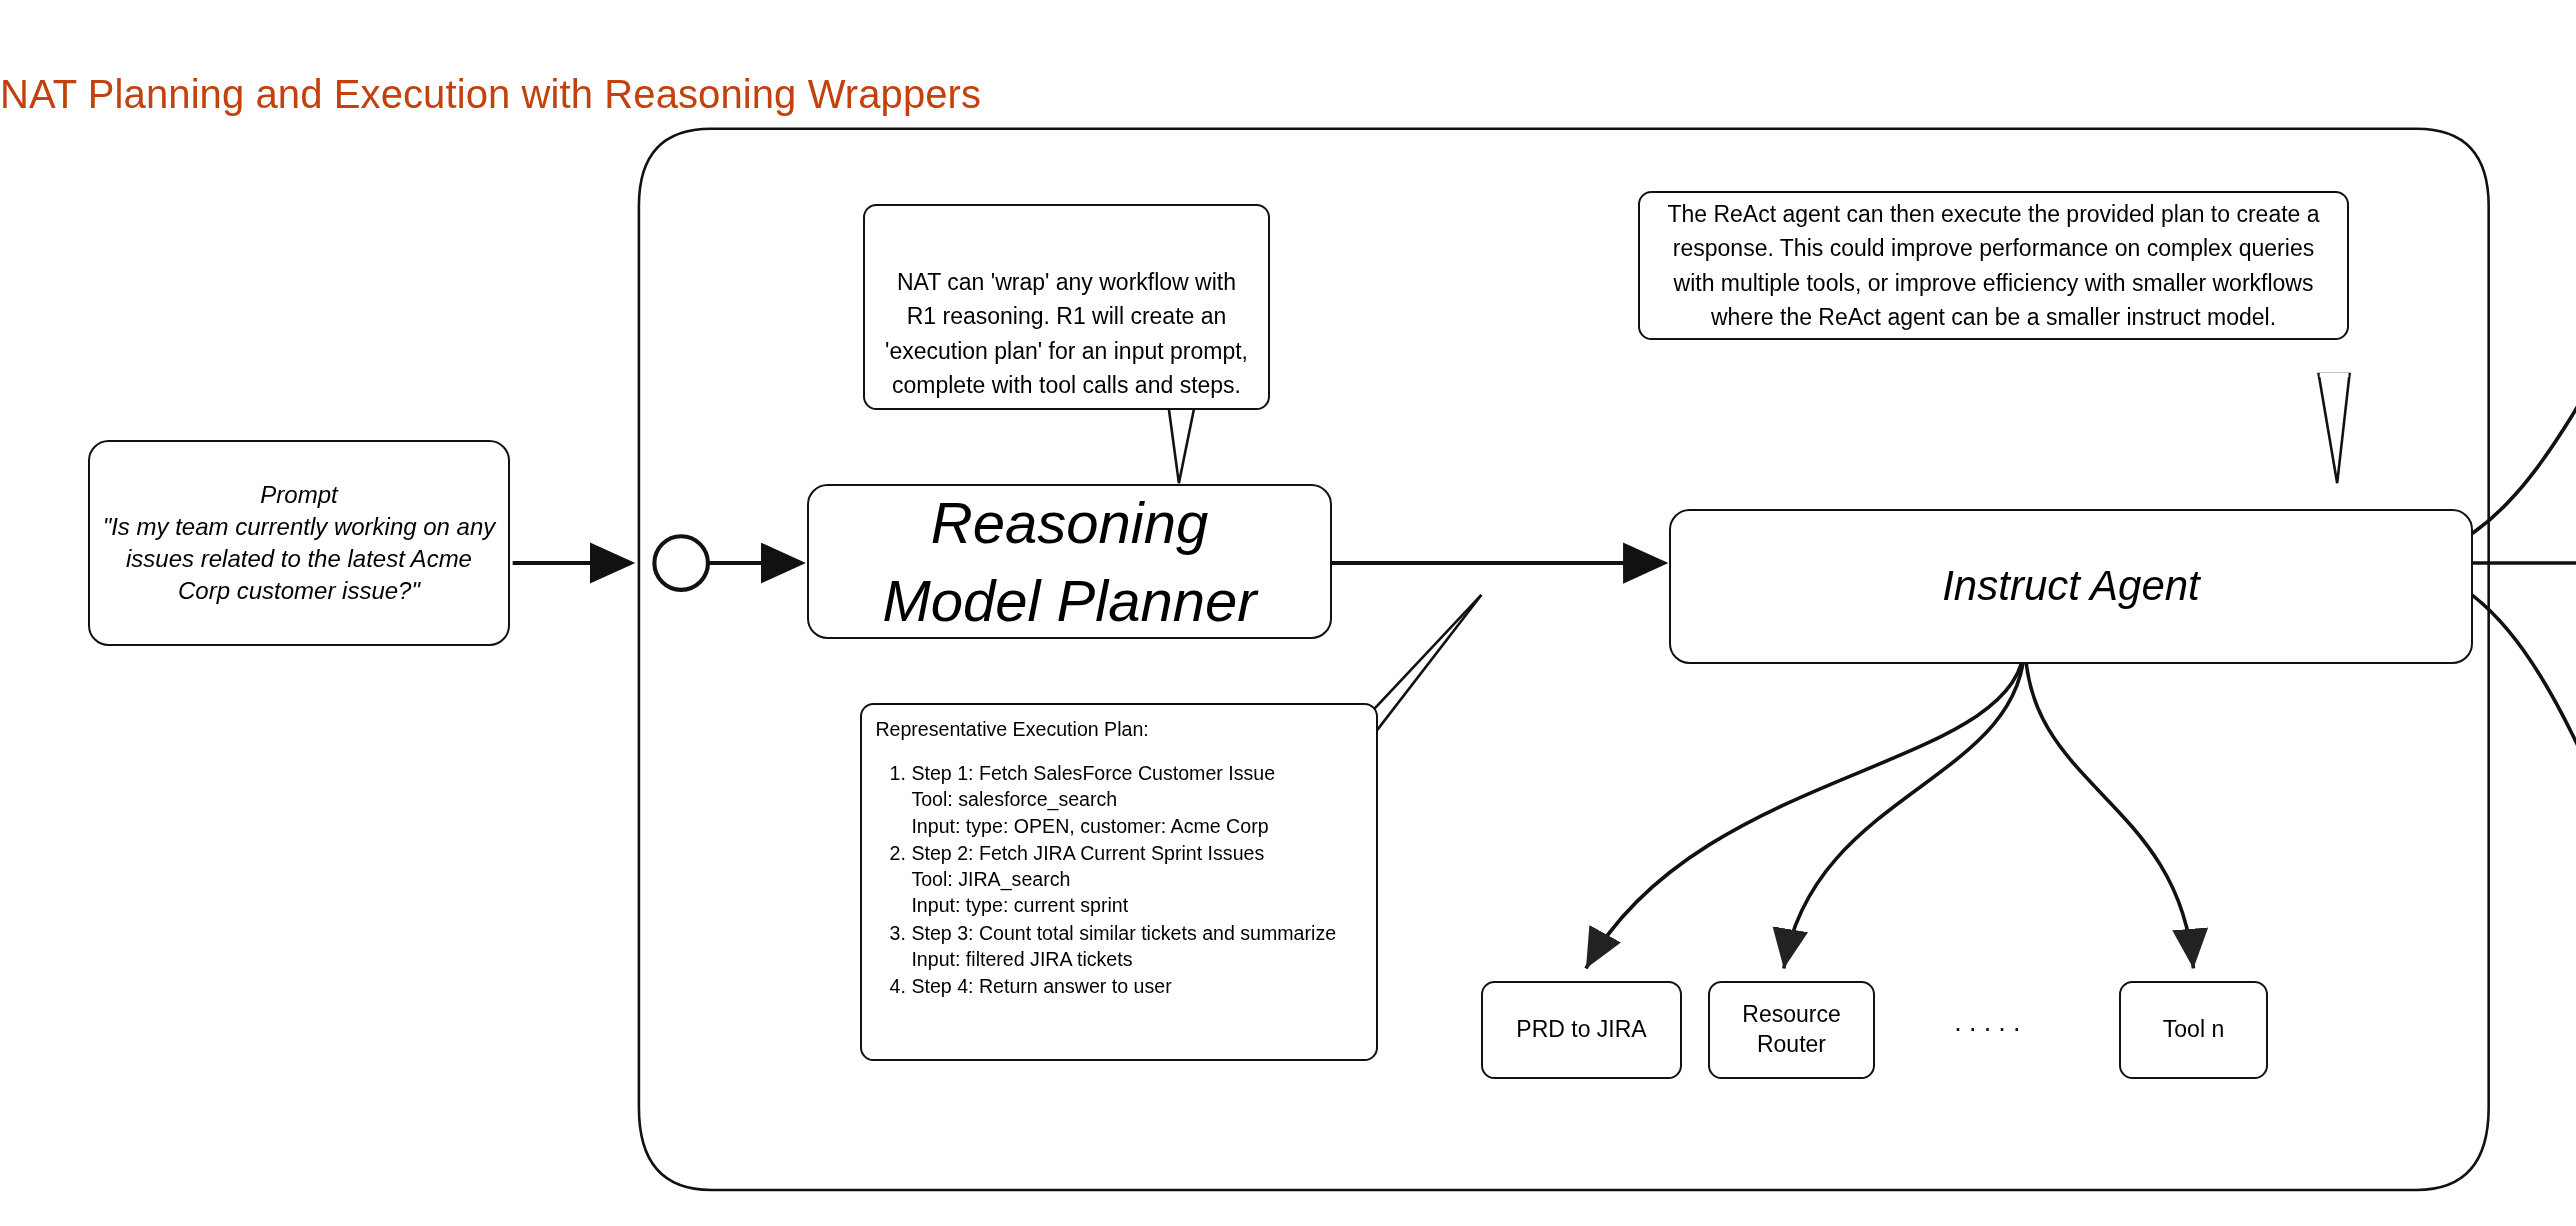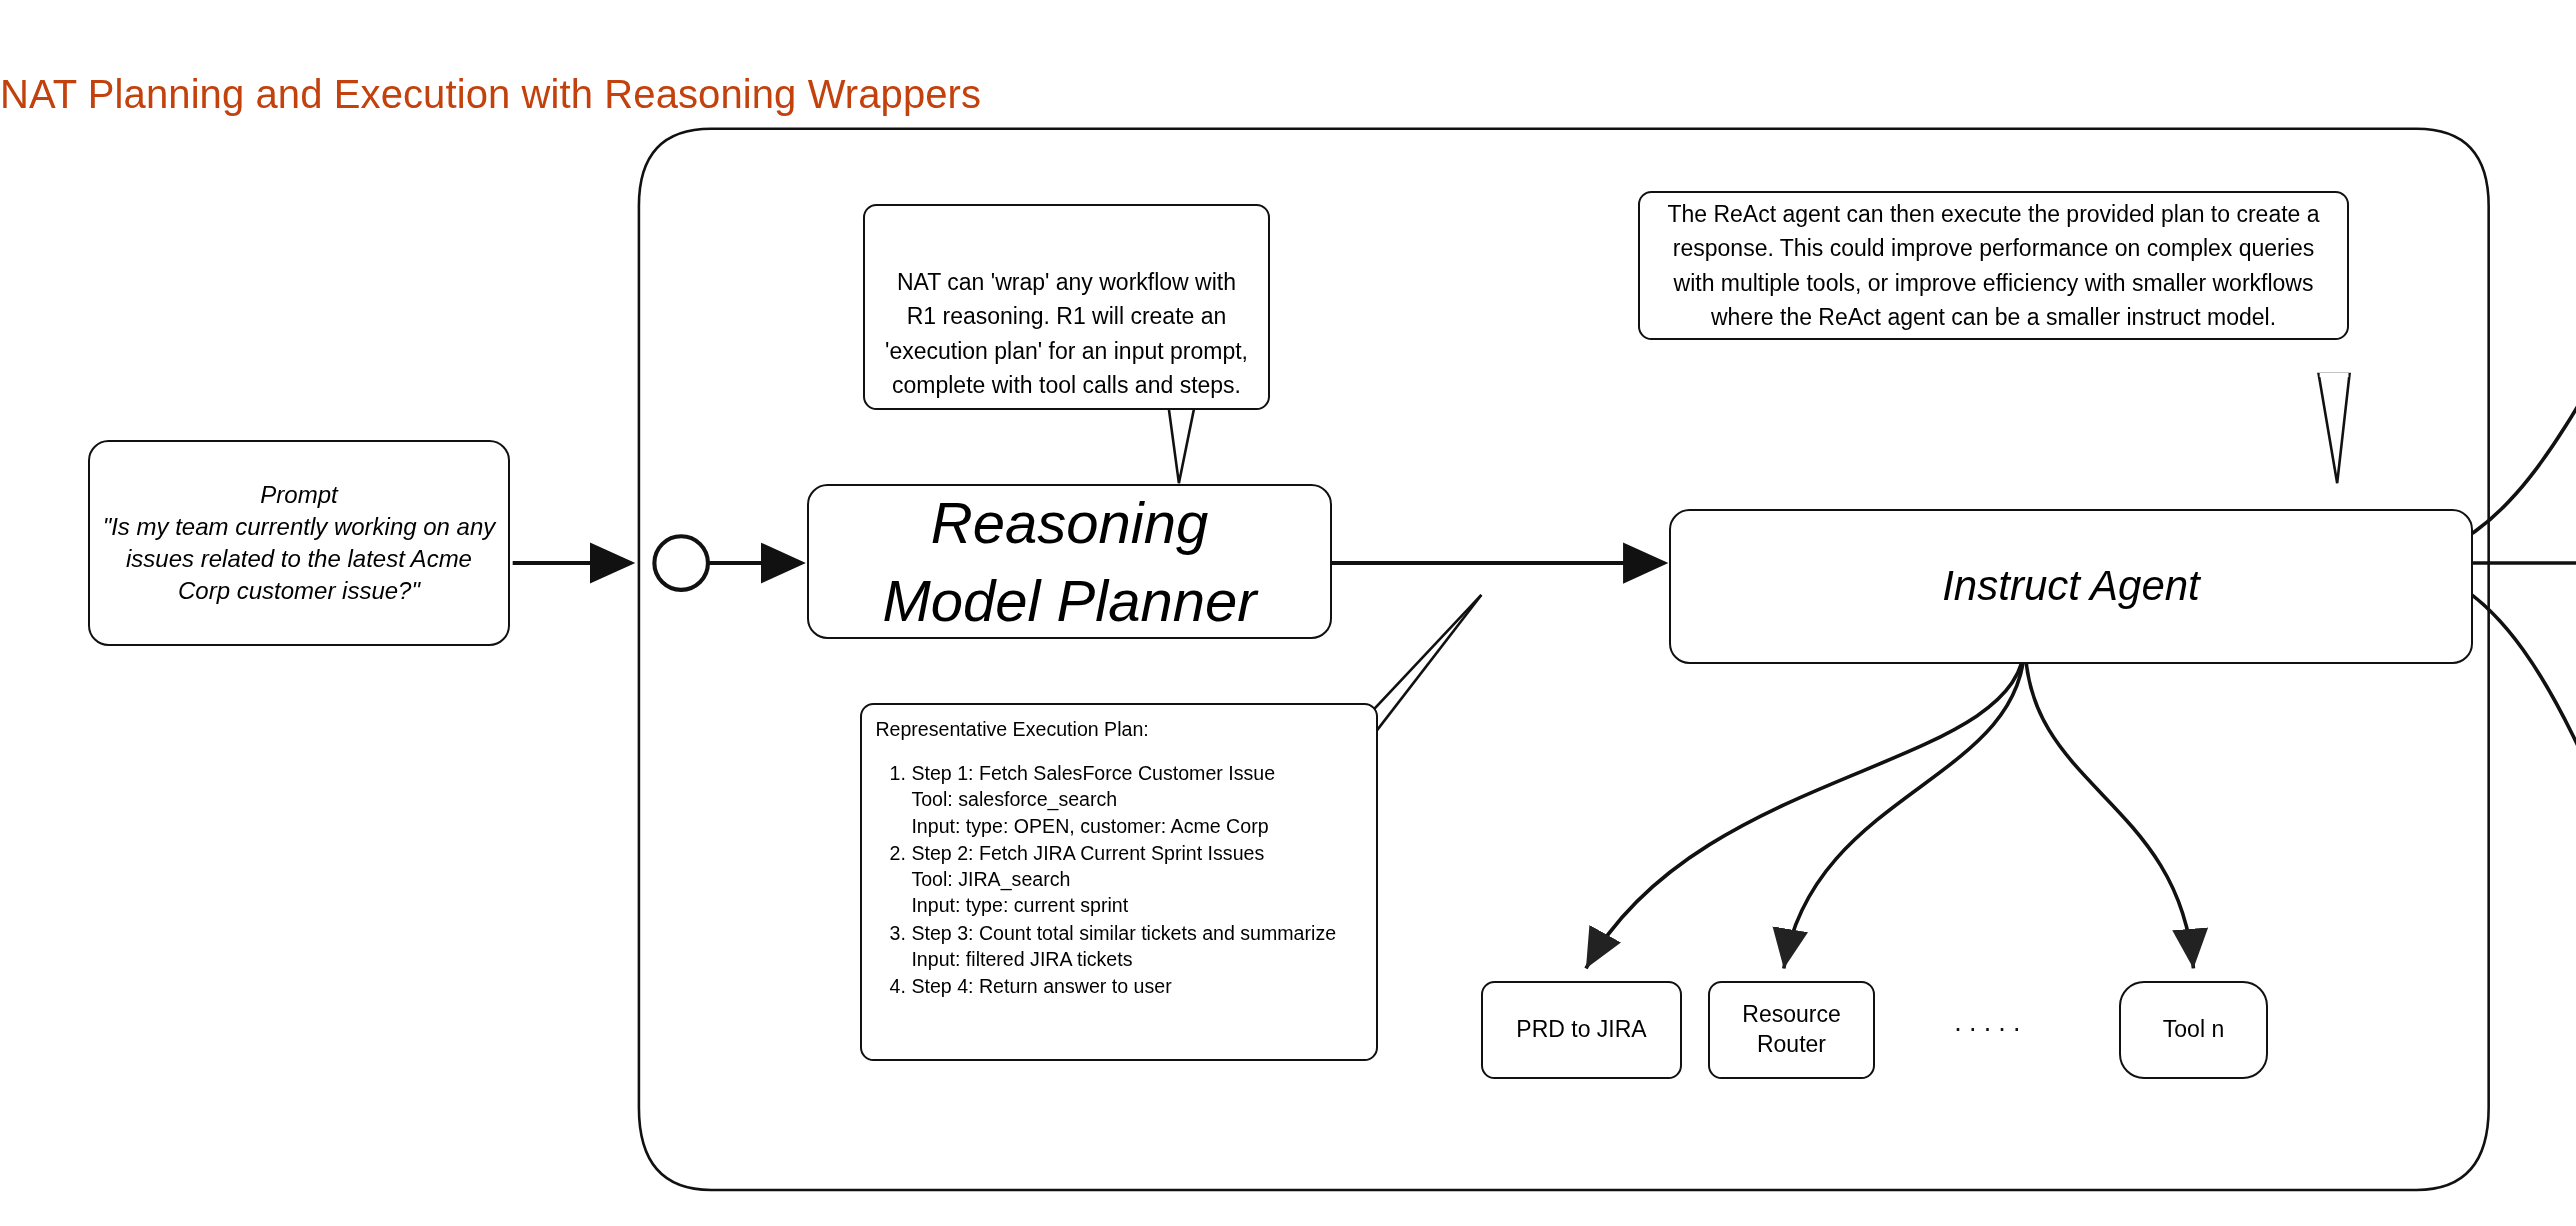--- a/index.html
+++ b/index.html
@@ -38,21 +38,21 @@
   #execplan ol{margin:0;padding-left:36px;}
   #execplan li{margin-bottom:1px;}
   #execplan .sub{display:block;}
 
   
   .tool{position:absolute;box-sizing:border-box;background:#fff;border:2.1px solid #111;
         border-radius:13.4px;display:flex;align-items:center;justify-content:center;
         text-align:center;font-size:23px;line-height:1.3;}
   #tool-0{left:1481px;top:981px;width:201px;height:98px;}
   #tool-1{left:1708px;top:981px;width:167px;height:98px;}
-  #tool-2{left:2119px;top:981px;width:149px;height:98px;border-radius:25px;}
+  #tool-2{left:2119px;top:981px;width:149px;height:98px;}
   #tool-ellipsis{position:absolute;left:1906px;top:1007px;width:170px;text-align:center;
                  font-size:27px;letter-spacing:7.2px;color:#111;}
 </style>
 </head>
 <body>
 
 <div id="stage">
 
   <svg class="layer" viewBox="0 0 6721 2380" preserveAspectRatio="none">
     <defs>

